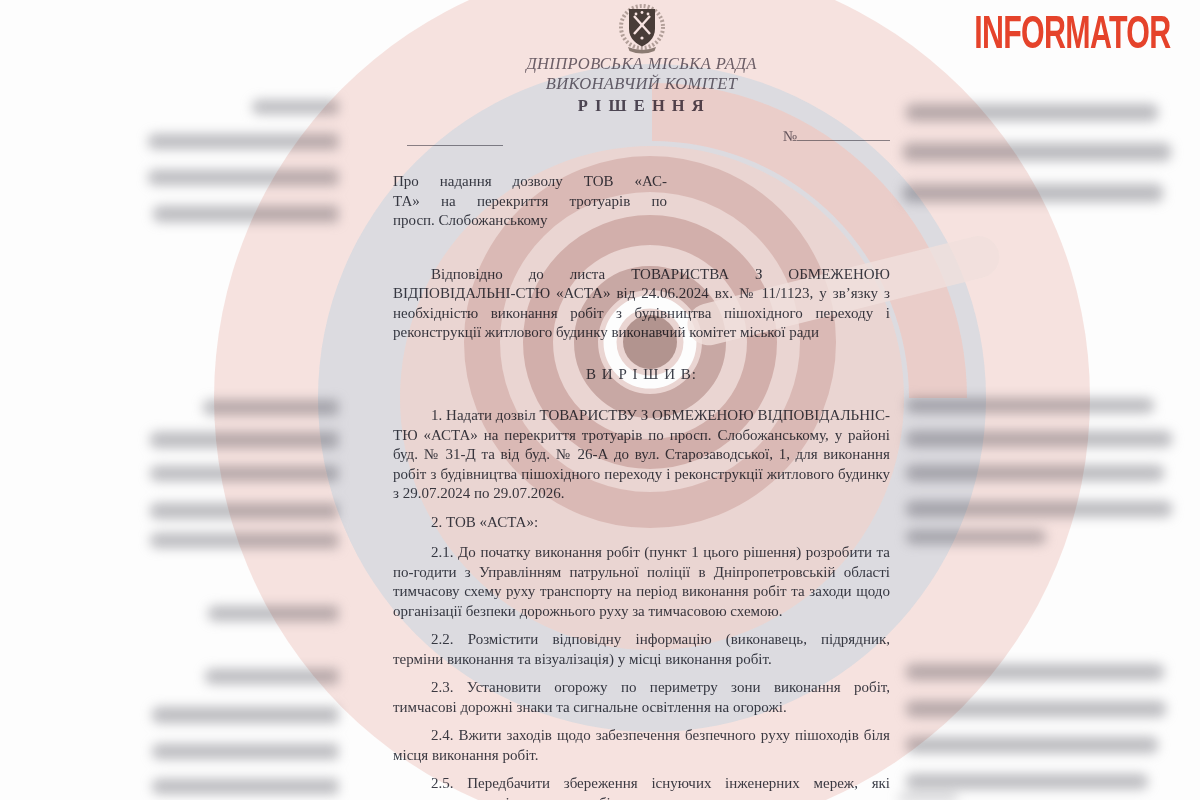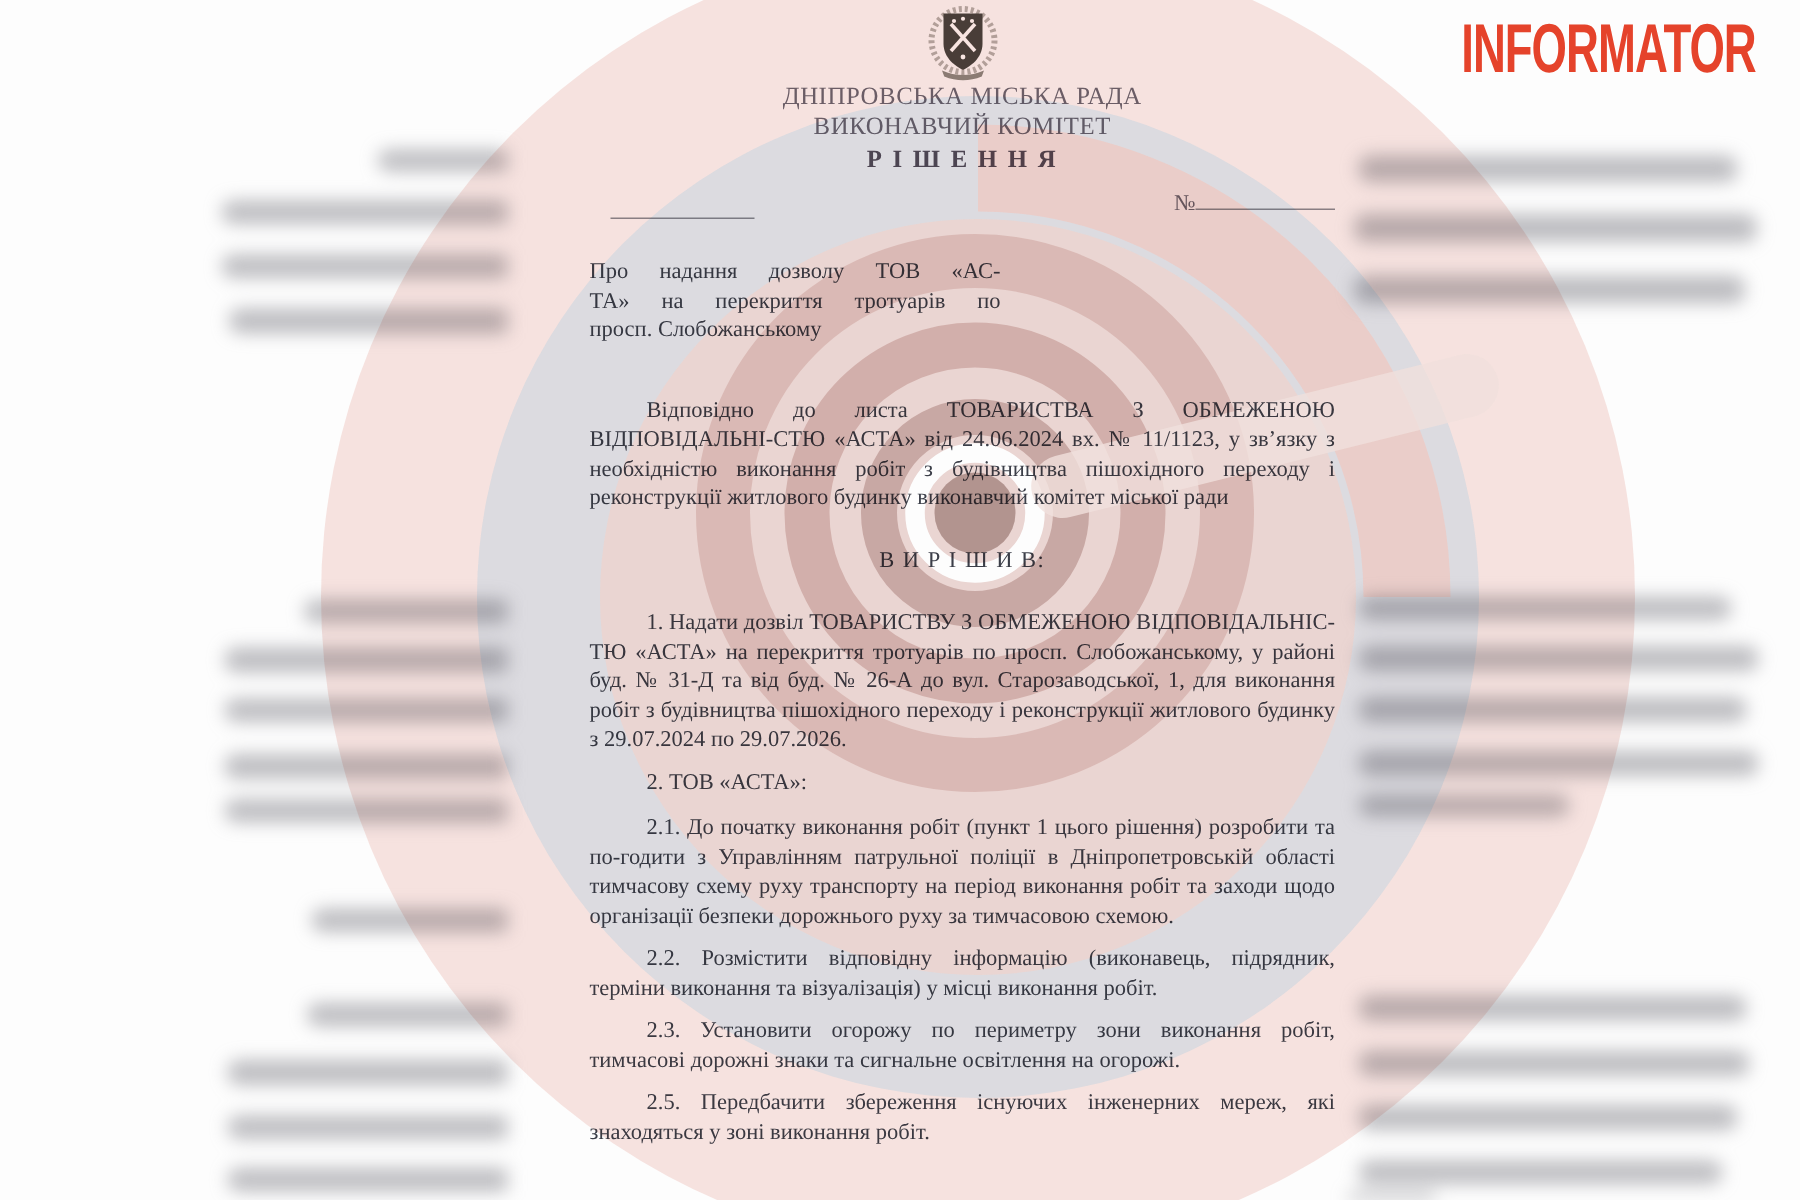--- a/index.html
+++ b/index.html
@@ -8,21 +8,21 @@
   
   .blur-side{position:absolute;top:0;height:800px;filter:blur(6px);overflow:hidden;}
   .blur-side.left{left:0;width:338px;}
   .blur-side.right{left:898px;width:302px;}
   .bar{position:absolute;background:#85858d;opacity:.55;border-radius:7px;}
   
   .doc{position:absolute;left:330px;top:0;width:575px;height:800px;
        padding:0 15px 0 63px;box-sizing:border-box;color:#3c3f49;
        font-size:15px;line-height:19.5px;text-align:justify;}
   .arms{display:block;margin:4px auto 0;}
-  .org{ text-align:center;font-size:16.5px;line-height:20px;color:#6e6873;letter-spacing:.4px;}
+  .org{ text-align:center;font-size:16.5px;line-height:20px;color:#6e6873;letter-spacing:.4px;font-style:italic;}
   .doctype{text-align:center;font-size:16.5px;line-height:20px;color:#574f5c;
            font-weight:bold;letter-spacing:1.5px;margin-top:2px;}
   .numrow{display:flex;justify-content:space-between;align-items:flex-end;margin-top:12px;height:18px;}
   .blank{display:inline-block;border-bottom:1.5px solid #8d8d94;height:14px;}
   .blank.date{width:96px;margin-left:14px;}
   .blank.num{width:93px;}
   .numgroup{color:#6e6873;font-size:15px;white-space:nowrap;}
   .subject{width:274px;margin-top:26px;}
   .subject .l{text-align:justify;text-align-last:justify;}
   .subject .l.last{text-align-last:left;}
@@ -104,20 +104,21 @@
       <div class="l">ТА» на перекриття тротуарів по</div>
       <div class="l last">просп. Слобожанському</div>
     </div>
     <p class="body preamble">Відповідно до листа ТОВАРИСТВА З ОБМЕЖЕНОЮ ВІДПОВІДАЛЬНІ-СТЮ «АСТА» від 24.06.2024 вх. № 11/1123, у зв’язку з необхідністю виконання робіт з будівництва пішохідного переходу і реконструкції житлового будинку виконавчий комітет міської ради</p>
     <div class="decision">В И Р І Ш И В:</div>
     <p class="body p1">1. Надати дозвіл ТОВАРИСТВУ З ОБМЕЖЕНОЮ ВІДПОВІДАЛЬНІС-ТЮ «АСТА» на перекриття тротуарів по просп. Слобожанському, у районі буд. № 31-Д та від буд. № 26-А до вул. Старозаводської, 1, для виконання робіт з будівництва пішохідного переходу і реконструкції житлового будинку з 29.07.2024 по 29.07.2026.</p>
     <p class="body p2">2. ТОВ «АСТА»:</p>
     <p class="body p21">2.1. До початку виконання робіт (пункт 1 цього рішення) розробити та по-годити з Управлінням патрульної поліції в Дніпропетровській області тимчасову схему руху транспорту на період виконання робіт та заходи щодо організації безпеки дорожнього руху за тимчасовою схемою.</p>
     <p class="body p22">2.2. Розмістити відповідну інформацію (виконавець, підрядник, терміни виконання та візуалізація) у місці виконання робіт.</p>
     <p class="body p23">2.3. Установити огорожу по периметру зони виконання робіт, тимчасові дорожні знаки та сигнальне освітлення на огорожі.</p>
+    <p class="body p24">2.4. Вжити заходів щодо забезпечення безпечного руху пішоходів біля місця виконання робіт.</p>
     <p class="body p25">2.5. Передбачити збереження існуючих інженерних мереж, які знаходяться у зоні виконання робіт.</p>
   </div>
 
   <svg class="watermark" width="1200" height="800" viewBox="0 0 1200 800">
     <circle cx="652" cy="398" r="438" fill="#f3cec8" opacity=".55"></circle>
     <circle cx="652" cy="398" r="334" fill="#dcdce1" opacity=".95"></circle>
     <circle cx="652" cy="398" r="252" fill="#edd7d3" opacity=".95"></circle>
     <path d="M 652 112 A 286 286 0 0 1 938 398" stroke="#f0ccc6" stroke-width="58" fill="none" opacity=".8"></path>
     <circle cx="650" cy="342" r="168" stroke="#cfa49f" stroke-width="36" fill="none" opacity=".55"></circle>
     <circle cx="650" cy="342" r="112" stroke="#c1928c" stroke-width="30" fill="none" opacity=".55"></circle>

